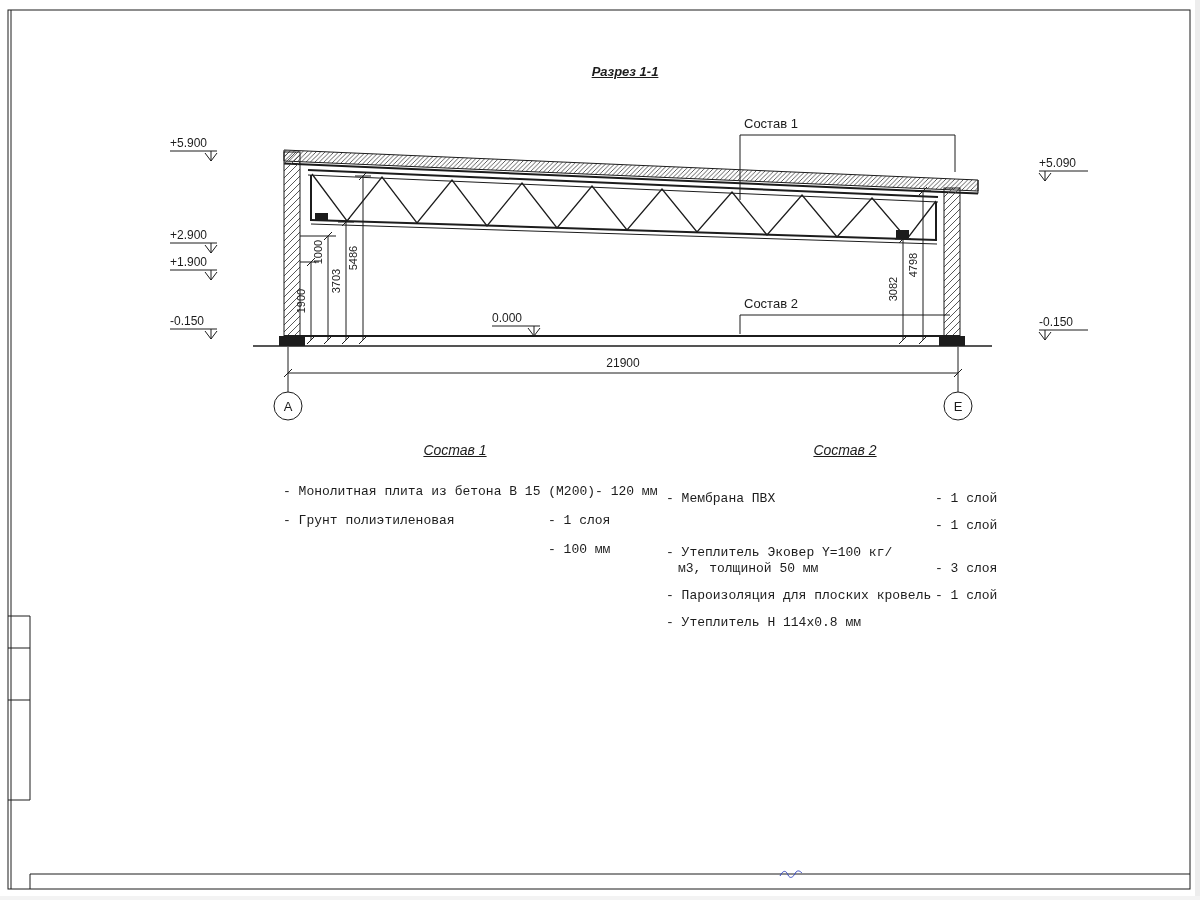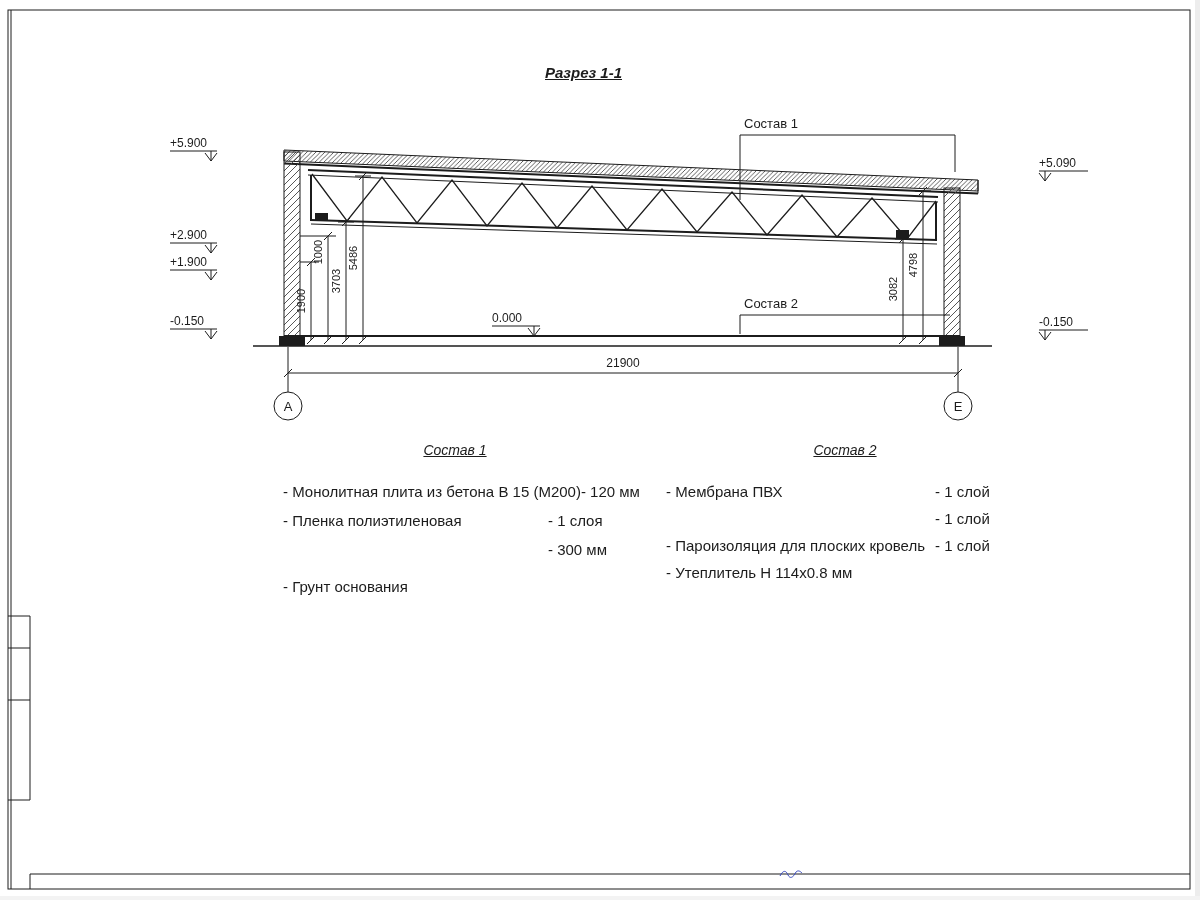--- a/index.html
+++ b/index.html
@@ -8,35 +8,35 @@
     font-family:"Liberation Sans", sans-serif;color:#1c1c1c;overflow:hidden;
   }
   svg{position:absolute;left:0;top:0;}
   svg text{font-family:"Liberation Sans", sans-serif;fill:#1c1c1c;stroke:none;}
   .t11{font-size:11px;}
   .t12{font-size:12px;}
   .t13{font-size:13px;}
   .mid{text-anchor:middle;}
 
   .main-title{
-    position:absolute;left:545px;top:64px;width:160px;text-align:left;
-    font-style:italic;font-weight:bold;font-size:15px;text-decoration:underline;
+    position:absolute;left:545px;top:64px;width:160px;text-align:center;
+    font-style:italic;font-weight:bold;font-size:13px;text-decoration:underline;
   }
   .sec-title{
     position:absolute;top:442px;width:140px;text-align:center;
     font-style:italic;font-size:14px;text-decoration:underline;
   }
   #spec1-title{left:385px;}
   #spec2-title{left:775px;}
 
-  .spec{position:absolute;font-size:15px;line-height:16px;}
+  .spec{position:absolute;font-size:13px;line-height:16px;font-family:Liberation Mono, monospace;}
   #spec1{left:283px;top:484px;width:330px;}
   #spec2{left:666px;top:484px;width:352px;}
   .spec-row{display:flex;align-items:flex-end;margin-bottom:13px;}
-  #spec2 .spec-row{margin-bottom:11px;}
+  #spec2 .spec-row{margin-bottom:11px;margin-top:7px;}
   .spec-label{flex-shrink:0;white-space:nowrap;}
   .spec-label.wrap{white-space:normal;max-width:230px;padding-left:12px;text-indent:-12px;}
   .spec-value{margin-left:auto;flex-shrink:0;white-space:nowrap;}
   #spec1 .spec-value{width:65px;}
   #spec2 .spec-value{width:83px;}
   .mb-lg{margin-bottom:21px !important;}
 
   .scan-edge-right{position:absolute;right:0;top:0;width:5px;height:900px;background:#ededed;}
   .scan-edge-bottom{position:absolute;left:0;bottom:0;width:1200px;height:4px;background:#f3f3f3;}
 </style>
@@ -222,42 +222,42 @@
 
 <div class="main-title">Разрез 1-1</div>
 
 <div class="sec-title" id="spec1-title">Состав 1</div>
 <div class="spec" id="spec1">
   <div class="spec-row">
     <div class="spec-label">- Монолитная плита из бетона В 15 (М200)</div>
     <div class="spec-value">- 120 мм</div>
   </div>
   <div class="spec-row">
-    <div class="spec-label">- Пленка полиэтиленовая</div>
+    <div class="spec-label">- Грунт полиэтиленовая</div>
     <div class="spec-value">- 1 слоя</div>
   </div>
   <div class="spec-row mb-lg">
-    <div class="spec-value">- 300 мм</div>
-  </div>
-  <div class="spec-row">
-    <div class="spec-label">- Грунт основания</div>
-    <div class="spec-value"></div>
+    <div class="spec-value">- 100 мм</div>
   </div>
 </div>
 
 <div class="sec-title" id="spec2-title">Состав 2</div>
 <div class="spec" id="spec2">
   <div class="spec-row">
     <div class="spec-label">- Мембрана ПВХ</div>
     <div class="spec-value">- 1 слой</div>
   </div>
   <div class="spec-row">
     <div class="spec-value">- 1 слой</div>
   </div>
   <div class="spec-row">
+    <div class="spec-label wrap">- Утеплитель Эковер Y=100 кг/м3, толщиной 50 мм</div>
+    <div class="spec-value">- 3 слоя</div>
+  </div>
+  <div class="spec-row">
     <div class="spec-label">- Пароизоляция для плоских кровель</div>
     <div class="spec-value">- 1 слой</div>
   </div>
   <div class="spec-row">
     <div class="spec-label">- Утеплитель Н 114х0.8 мм</div>
     <div class="spec-value"></div>
   </div>
 </div>
 
 <div class="scan-edge-right"></div>

